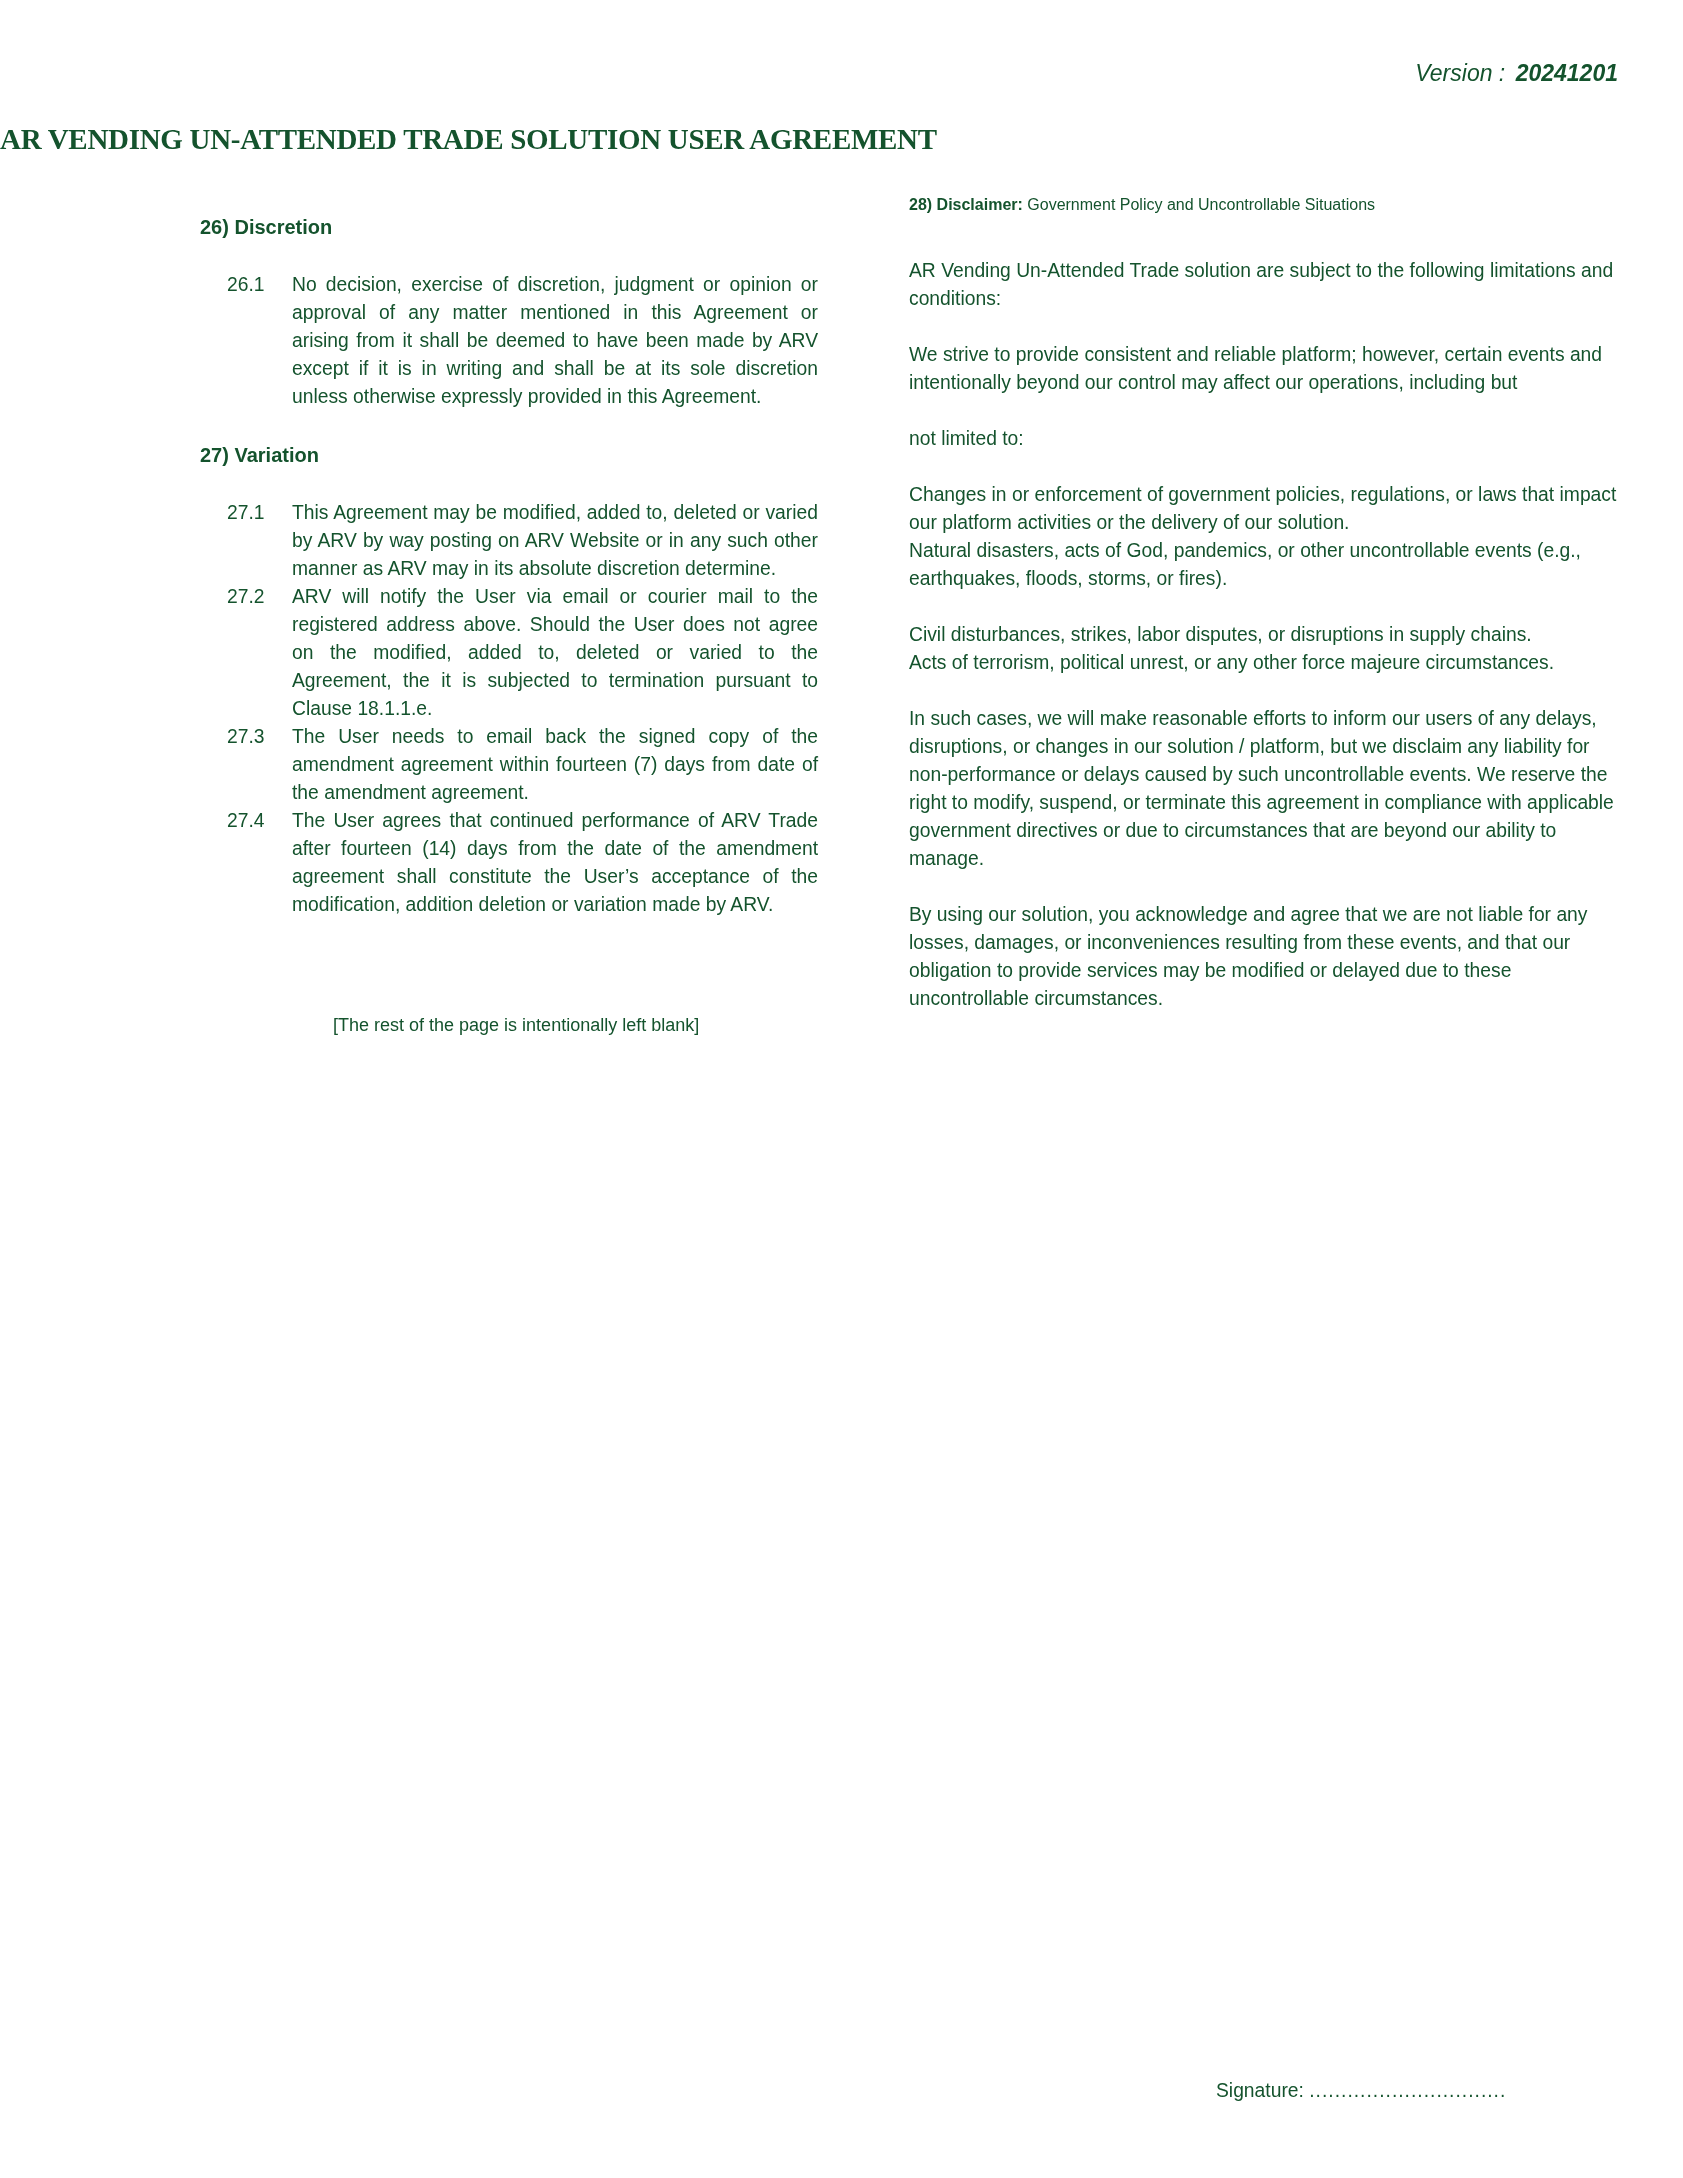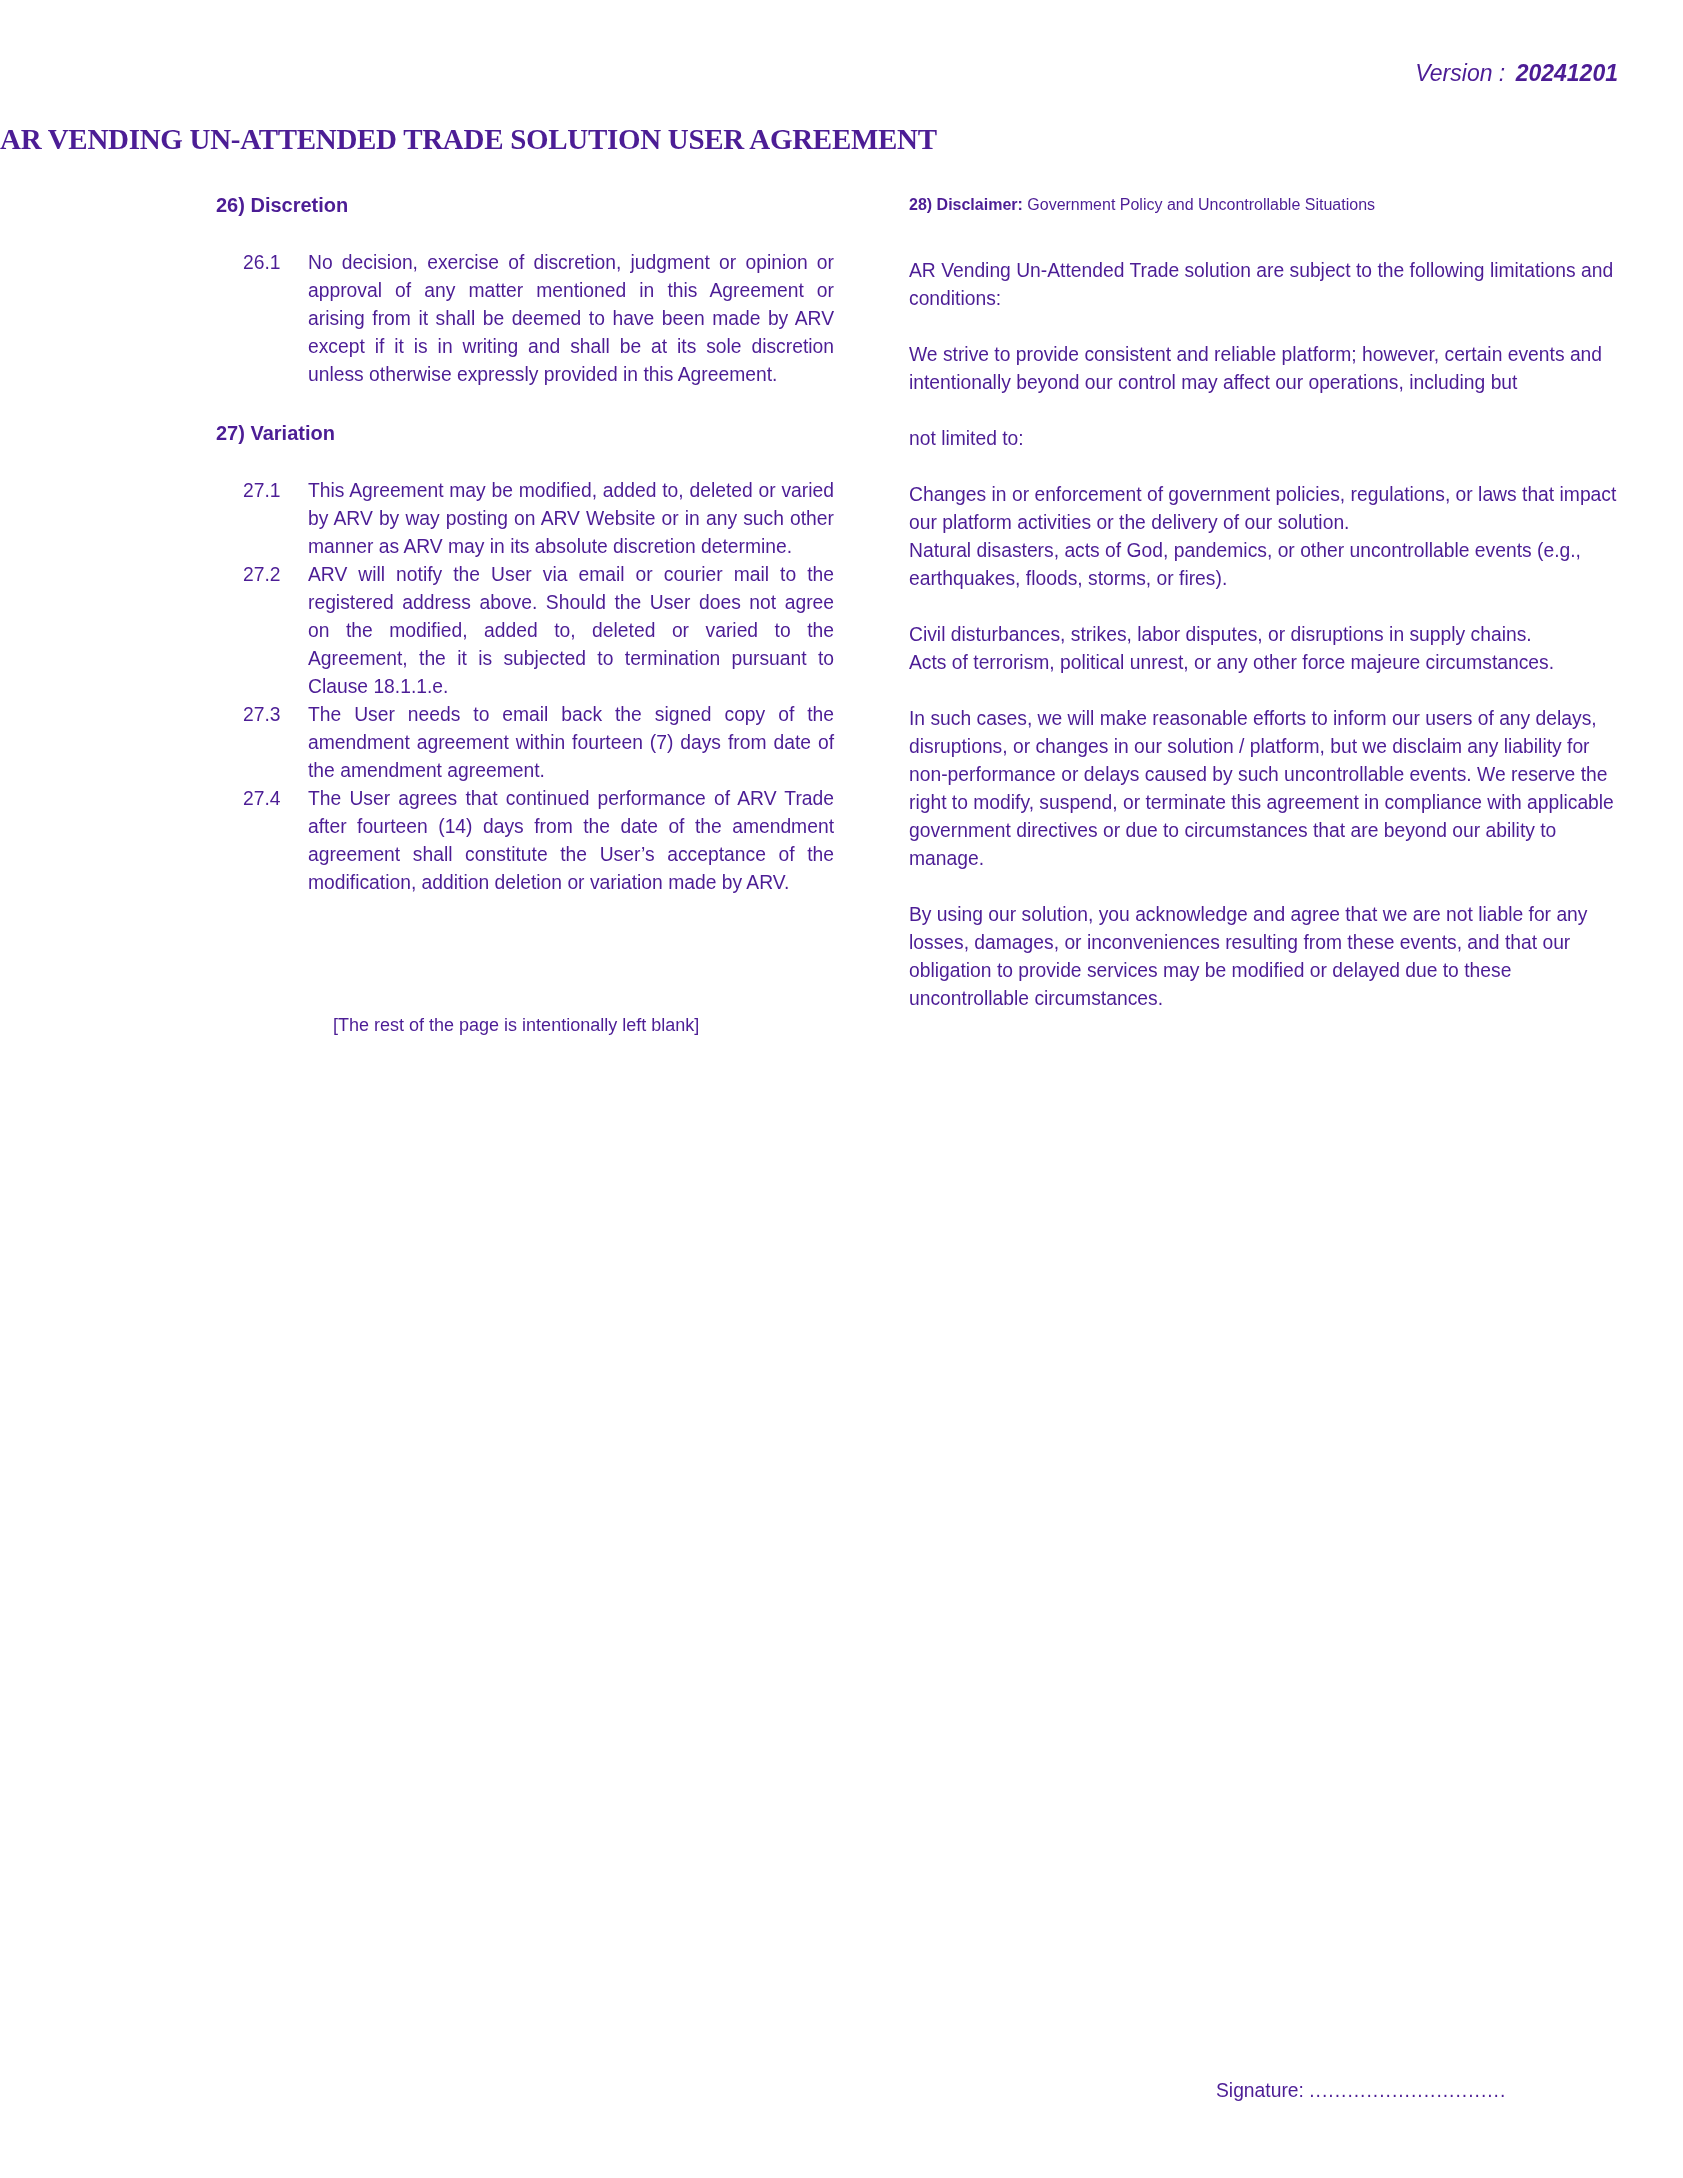--- a/index.html
+++ b/index.html
@@ -5,21 +5,21 @@
   html, body {
     margin: 0;
     padding: 0;
     background: #ffffff;
   }
   .page {
     position: relative;
     width: 1683px;
     height: 2178px;
     background: #ffffff;
-    color: #4c1d95;
+    color: #14532d;
     font-family: "Liberation Sans", sans-serif;
     overflow: hidden;
   }
   .version {
     position: absolute;
     top: 59px;
     right: 65px;
     font-style: italic;
     font-size: 23px;
     line-height: 28px;
@@ -37,21 +37,21 @@
     font-size: 29px;
     letter-spacing: -0.3px;
     line-height: 36px;
   }
   .col {
     position: absolute;
     top: 191px;
     font-size: 19.3px;
     line-height: 28px;
   }
-  .col-left  { left: 216px; width: 618px; }
+  .col-left  { left: 200px; width: 618px; margin-top: 22px; }
   .col-right { left: 909px; width: 709px; }
   .sec-heading {
     font-weight: bold;
     font-size: 20px;
     line-height: 28px;
     margin: 0 0 30px 0;
   }
   .sec-heading.spaced { margin-top: 30px; }
   .clause {
     display: flex;

